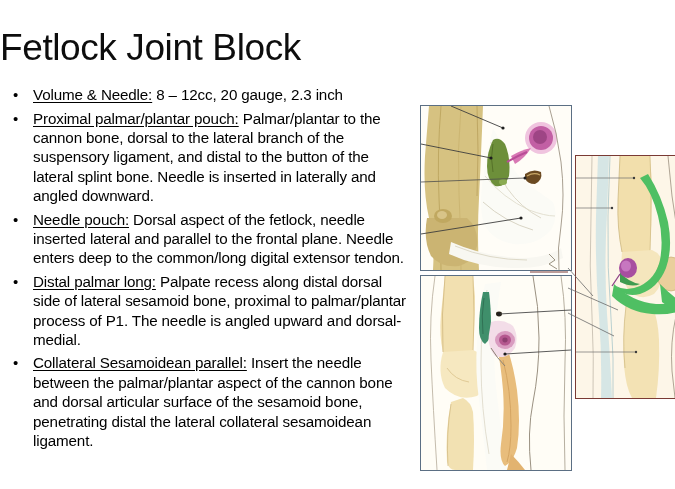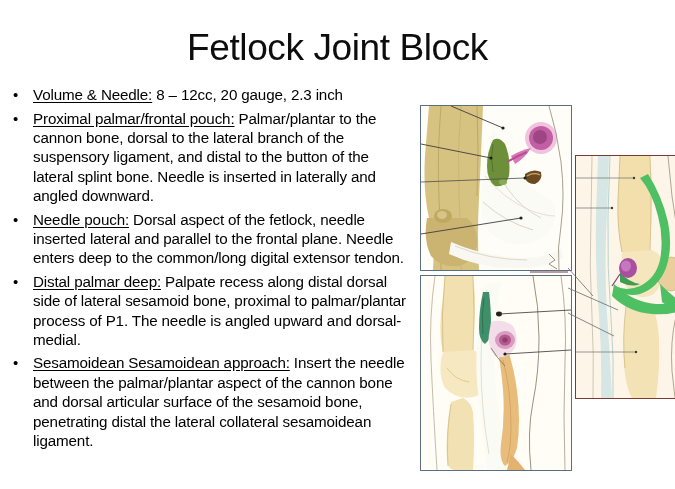--- a/index.html
+++ b/index.html
@@ -21,21 +21,21 @@
     inset: 0;
     background: #ffffff;
   }
 
   
   #slide-title {
     position: absolute;
     left: 0;
     top: 26px;
     width: 675px;
-    text-align: center;
+    text-align: left;
     font-size: 37px;
     line-height: 44px;
     font-weight: 400;
     letter-spacing: -0.4px;
     color: #0d0d0d;
     white-space: nowrap;
   }
 
   
   #body-text {
@@ -136,36 +136,36 @@
 
   <div id="body-text">
 
     <div class="bullet-row">
       <span class="bullet-mark">•</span>
       <span class="bullet-body"><span class="lead">Volume &amp; Needle:</span><span> 8 – 12cc, 20 gauge, 2.3 inch</span></span>
     </div>
 
     <div class="bullet-row">
       <span class="bullet-mark">•</span>
-      <span class="bullet-body"><span class="lead">Proximal palmar/frontal pouch:</span><span> Palmar/plantar to the cannon bone, dorsal to the lateral branch of the suspensory ligament, and distal to the button of the lateral splint bone. Needle is inserted in laterally and angled downward.</span></span>
+      <span class="bullet-body"><span class="lead">Proximal palmar/plantar pouch:</span><span> Palmar/plantar to the cannon bone, dorsal to the lateral branch of the suspensory ligament, and distal to the button of the lateral splint bone. Needle is inserted in laterally and angled downward.</span></span>
     </div>
 
     <div class="bullet-row">
       <span class="bullet-mark">•</span>
       <span class="bullet-body"><span class="lead">Needle pouch:</span><span> Dorsal aspect of the fetlock, needle inserted lateral and parallel to the frontal plane. Needle enters deep to the common/long digital extensor tendon.</span></span>
     </div>
 
     <div class="bullet-row">
       <span class="bullet-mark">•</span>
-      <span class="bullet-body"><span class="lead">Distal palmar deep:</span><span> Palpate recess along distal dorsal side of lateral sesamoid bone, proximal to palmar/plantar process of P1. The needle is angled upward and dorsal-medial.</span></span>
-    </div>
-
-    <div class="bullet-row">
-      <span class="bullet-mark">•</span>
-      <span class="bullet-body"><span class="lead">Sesamoidean Sesamoidean approach:</span><span> Insert the needle between the palmar/plantar aspect of the cannon bone and dorsal articular surface of the sesamoid bone, penetrating distal the lateral collateral sesamoidean ligament.</span></span>
+      <span class="bullet-body"><span class="lead">Distal palmar long:</span><span> Palpate recess along distal dorsal side of lateral sesamoid bone, proximal to palmar/plantar process of P1. The needle is angled upward and dorsal-medial.</span></span>
+    </div>
+
+    <div class="bullet-row">
+      <span class="bullet-mark">•</span>
+      <span class="bullet-body"><span class="lead">Collateral Sesamoidean parallel:</span><span> Insert the needle between the palmar/plantar aspect of the cannon bone and dorsal articular surface of the sesamoid bone, penetrating distal the lateral collateral sesamoidean ligament.</span></span>
     </div>
 
   </div>
 
   <div id="figure-cluster">
 
     <div class="panel" id="panel-ligament">
       <div class="art">
         <svg viewBox="0 0 118 242" preserveAspectRatio="none">
           <rect x="0" y="0" width="118" height="242" fill="#fdf6e8"></rect>

